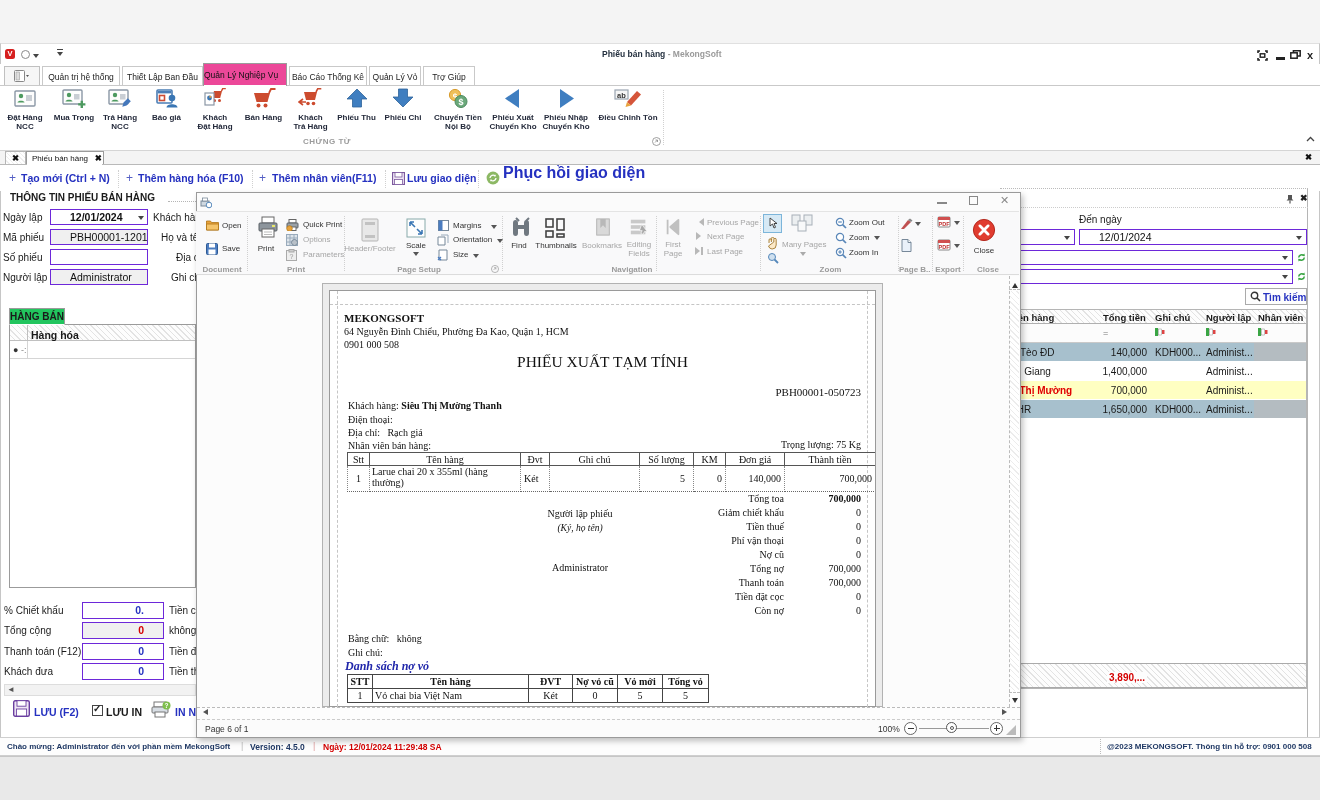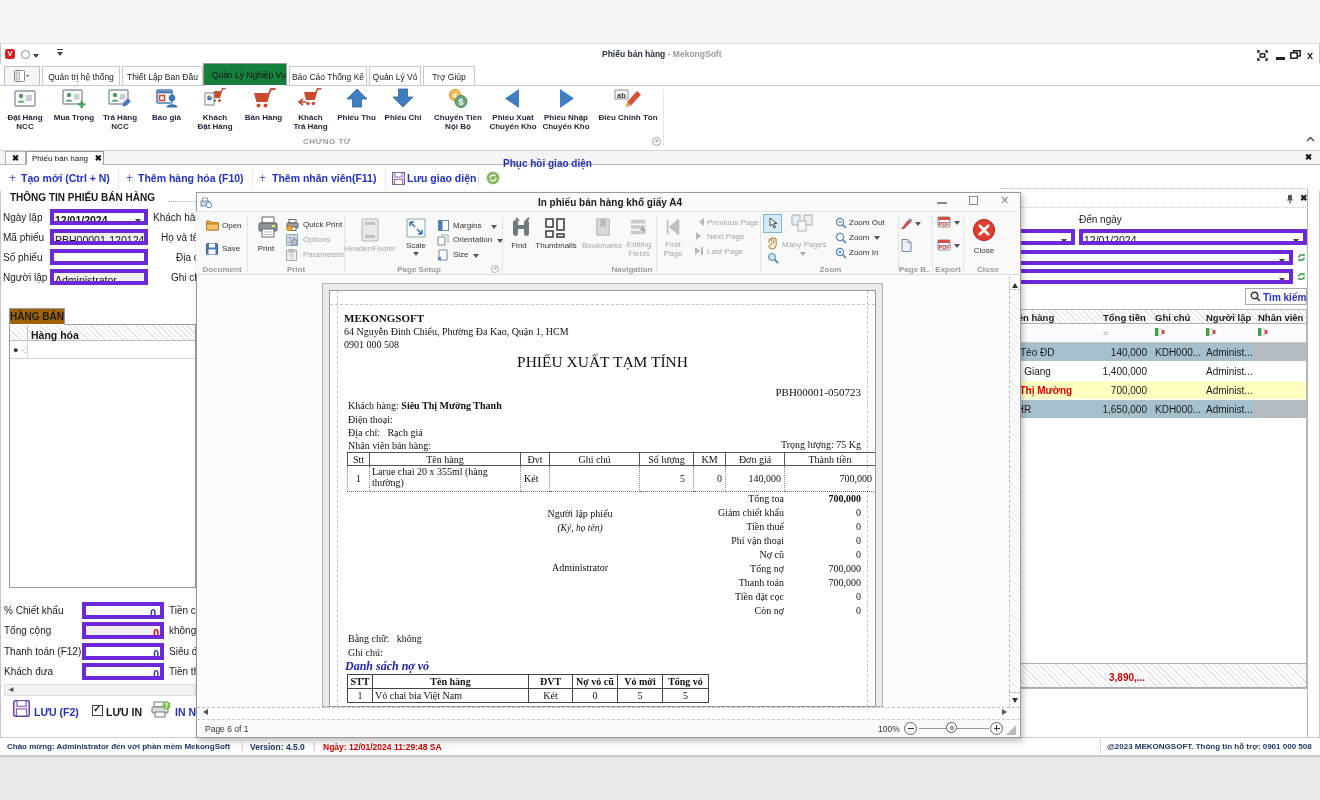--- a/index.html
+++ b/index.html
@@ -4,21 +4,21 @@
 *{margin:0;padding:0;box-sizing:border-box}
 html,body{width:1320px;height:800px;background:#f4f4f4;font-family:"Liberation Sans",sans-serif;overflow:hidden}
 #scr{position:relative;width:1320px;height:800px}
 .ab{position:absolute}
 .b{font-weight:bold}
 .i{font-style:italic}
 .r{text-align:right}
 .c{text-align:center}
 .blue{color:#2531c0}
 .hatch{background:repeating-linear-gradient(45deg,#fdfdfd 0 3px,#e3e3e3 3px 4px)}
-.fld{position:absolute;border:4px solid #6d28d9;background:#fff;font-size:10.5px;line-height:14px;padding:0 1px;color:#111;white-space:nowrap;overflow:hidden}
+.fld{position:absolute;border:1px solid #6d28d9;background:#fff;font-size:10.5px;line-height:14px;padding:0 19px;color:#111;white-space:nowrap;overflow:hidden}
 .ro{background:#f0f0f0}
 .rbtn{position:absolute;top:88px;text-align:center;font-weight:bold;font-size:8px;line-height:8.5px;color:#23293a;white-space:nowrap}
 .rbtn svg{display:block;margin:0 auto 4px auto}
 .sep{position:absolute;border-left:1px dotted #d0d0d0}
 .glabel{position:absolute;color:#9b9b9b;font-weight:bold;font-size:8px;text-align:center;white-space:nowrap}
 .tt{font-size:8px;color:#333;white-space:nowrap}
 .ttg{font-size:8px;color:#a6a6a6;white-space:nowrap}
 .th{border:1px solid #555;border-left:1px dotted #777;font-size:10px}
 .th:first-child{border-left:1px solid #555}
 .td{border:1px dotted #888;border-bottom:1px dotted #888;font-size:10px}
@@ -50,21 +50,21 @@
 <div class="ab b" style="left:1307px;top:49px;font-size:11px;color:#222">x</div>
 
 <div class="ab" style="left:0;top:64px;width:1320px;height:22px;background:#fff"></div>
 <div class="ab" style="left:4px;top:66px;width:36px;height:20px;border:1px solid #c0c0c0;background:#f6f6f6;text-align:center"><svg width="16" height="12" viewBox="0 0 16 12" style="margin-top:3px">
         <rect x="0.5" y="0.5" width="10" height="11" rx="1" fill="#fff" stroke="#888"></rect>
         <rect x="2" y="2" width="3.4" height="8" fill="#ddd" stroke="#999" stroke-width="0.6"></rect>
         <path d="M12 5 l3 0 l-1.5 2 z" fill="#555"></path>
       </svg></div>
 <div class="ab" style="left:42px;top:66px;width:78px;height:20px;border:1px solid #c9c9c9;border-bottom:none;background:#fff;font-size:8.5px;text-align:center;line-height:20px;color:#222">Quản trị hệ thống</div>
 <div class="ab" style="left:122px;top:66px;width:81px;height:20px;border:1px solid #c9c9c9;border-bottom:none;background:#fff;font-size:8.5px;text-align:center;line-height:20px;color:#222">Thiết Lập Ban Đầu</div>
-<div class="ab" style="left:203px;top:63px;width:84px;height:23px;border:1px solid #9b9b9b;border-bottom:none;background:#15803d;font-size:8.5px;text-align:right;line-height:23px;color:#111;z-index:2">Quản Lý Nghiệp Vụ</div>
+<div class="ab" style="left:203px;top:63px;width:84px;height:23px;border:1px solid #9b9b9b;border-bottom:none;background:#ec4899;font-size:8.5px;text-align:left;line-height:23px;color:#111;z-index:2">Quản Lý Nghiệp Vụ</div>
 <div class="ab" style="left:289px;top:66px;width:78px;height:20px;border:1px solid #c9c9c9;border-bottom:none;background:#fff;font-size:8.5px;text-align:center;line-height:20px;color:#222">Báo Cáo Thống Kê</div>
 <div class="ab" style="left:369px;top:66px;width:52px;height:20px;border:1px solid #c9c9c9;border-bottom:none;background:#fff;font-size:8.5px;text-align:center;line-height:20px;color:#222">Quản Lý Vỏ</div>
 <div class="ab" style="left:423px;top:66px;width:52px;height:20px;border:1px solid #c9c9c9;border-bottom:none;background:#fff;font-size:8.5px;text-align:center;line-height:20px;color:#222">Trợ Giúp</div>
 <div class="ab" style="left:0;top:85px;width:1320px;height:1px;background:#c9c9c9"></div>
 <div class="ab" style="left:204px;top:85px;width:82px;height:1px;background:#fff;z-index:3"></div>
 
 <div class="ab" style="left:0;top:86px;width:1320px;height:64px;background:#fff"></div>
 <div id="ribbon">
 <div class="rbtn" style="left:-5px;width:60px">
         <svg width="26" height="22" viewBox="0 0 26 22">
@@ -213,56 +213,56 @@
         <rect x="3" y="0.5" width="7" height="4.5" fill="#fff" stroke="#7d5a9e" stroke-width="0.8"></rect>
         <rect x="2.5" y="7.5" width="8" height="5" fill="#fff" stroke="#7d5a9e" stroke-width="0.8"></rect>
       </svg>
 <div class="ab b blue" style="left:407px;top:172px;font-size:10.5px">Lưu giao diện</div>
 <div class="sep" style="left:478px;top:170px;height:18px"></div>
 <svg class="ab" style="left:486px;top:171px" width="14" height="14" viewBox="0 0 14 14">
         <circle cx="7" cy="7" r="6.4" fill="#8cb864"></circle>
         <path d="M4 7 a3 3 0 0 1 5.3-1.8 M10 7 a3 3 0 0 1-5.3 1.8" stroke="#fff" stroke-width="1.3" fill="none"></path>
         <path d="M9.5 3.4 l0.2 2.2 -2.1-0.6z M4.5 10.6 l-0.2-2.2 2.1 0.6z" fill="#fff"></path>
       </svg>
-<div class="ab b blue" style="left:503px;top:158px;font-size:10px">Phục hồi giao diện</div>
+<div class="ab b blue" style="left:503px;top:164px;font-size:16px">Phục hồi giao diện</div>
 </div>
 
 <div id="form">
 <div class="ab b" style="left:10px;top:192px;font-size:10px;color:#1a1a1a">THÔNG TIN PHIẾU BÁN HÀNG</div>
 <div class="ab" style="left:168px;top:201px;width:1140px;border-top:1px dotted #b5b5b5"></div>
 <div class="ab" style="left:3px;top:212px;font-size:10px;color:#1a1a1a">Ngày lập</div>
 <div class="fld" style="left:50px;top:209px;width:98px;height:16px"><span class="b" style="font-size:10.5px">12/01/2024</span><span style="position:absolute;right:3px;top:6px;width:0;height:0;border:3.5px solid transparent;border-top:4px solid #444"></span></div>
 <div class="ab" style="left:3px;top:232px;font-size:10px;color:#1a1a1a">Mã phiếu</div>
 <div class="fld ro" style="left:50px;top:229px;width:98px;height:16px">PBH00001-120124</div>
 <div class="ab" style="left:3px;top:252px;font-size:10px;color:#1a1a1a">Số phiếu</div>
 <div class="fld" style="left:50px;top:249px;width:98px;height:16px"></div>
 <div class="ab" style="left:3px;top:272px;font-size:10px;color:#1a1a1a">Người lập</div>
 <div class="fld ro" style="left:50px;top:269px;width:98px;height:16px">Administrator</div>
 <div class="ab" style="left:153px;top:212px;font-size:10px;color:#1a1a1a">Khách hàng</div>
 <div class="ab" style="left:161px;top:232px;font-size:10px;color:#1a1a1a">Họ và tên</div>
 <div class="ab" style="left:176px;top:252px;font-size:10px;color:#1a1a1a">Địa chỉ</div>
 <div class="ab" style="left:171px;top:272px;font-size:10px;color:#1a1a1a">Ghi chú</div>
-<div class="ab" style="left:9px;top:308px;width:56px;height:17px;background:#a16207;border:1px solid #9b9b9b;border-bottom:1px solid #fff;z-index:1;font-size:10px;font-weight:bold;color:#1a1a1a;text-align:right;line-height:16px">HÀNG BÁN</div>
+<div class="ab" style="left:9px;top:308px;width:56px;height:17px;background:#22c55e;border:1px solid #9b9b9b;border-bottom:1px solid #fff;z-index:1;font-size:10px;font-weight:bold;color:#1a1a1a;text-align:right;line-height:16px">HÀNG BÁN</div>
 <div class="ab" style="left:9px;top:324px;width:187px;height:264px;border:1px solid #9b9b9b;background:#fff"></div>
 <div class="ab hatch" style="left:10px;top:325px;width:185px;height:16px;border-bottom:1px solid #c0c0c0"></div>
 <div class="ab" style="left:27px;top:325px;width:1px;height:16px;background:#c0c0c0"></div>
 <div class="ab b" style="left:31px;top:329px;font-size:10.5px;color:#1a1a1a">Hàng hóa</div>
 <div class="ab" style="left:10px;top:341px;width:185px;height:18px;border-bottom:1px solid #d5d5d5"></div>
 <div class="ab" style="left:27px;top:341px;width:1px;height:18px;background:#d5d5d5"></div>
 <div class="ab" style="left:13px;top:345px;font-size:9px;color:#333">●</div>
 <div class="ab" style="left:21px;top:345px;font-size:9px;color:#888">-:</div>
 <div class="ab" style="left:4px;top:605px;font-size:10px;color:#1a1a1a">% Chiết khấu</div>
 <div class="fld r" style="left:82px;top:602px;width:82px;height:17px"><span class="b" style="color:#2531c0">0.</span></div>
 <div class="ab" style="left:169px;top:605px;font-size:10px;color:#1a1a1a">Tiền ch</div>
 <div class="ab" style="left:4px;top:625px;font-size:10px;color:#1a1a1a">Tổng cộng</div>
 <div class="fld ro r" style="left:82px;top:622px;width:82px;height:17px"><span class="b" style="color:#d40000">0</span></div>
 <div class="ab" style="left:169px;top:625px;font-size:10px;color:#1a1a1a">không</div>
 <div class="ab" style="left:4px;top:646px;font-size:10px;color:#1a1a1a">Thanh toán (F12)</div>
 <div class="fld r" style="left:82px;top:643px;width:82px;height:17px"><span class="b" style="color:#2531c0">0</span></div>
-<div class="ab" style="left:169px;top:646px;font-size:10px;color:#1a1a1a">Siêu đ</div>
+<div class="ab" style="left:169px;top:646px;font-size:10px;color:#1a1a1a">Tiền đ</div>
 <div class="ab" style="left:4px;top:666px;font-size:10px;color:#1a1a1a">Khách đưa</div>
 <div class="fld r" style="left:82px;top:663px;width:82px;height:17px"><span class="b" style="color:#2531c0">0</span></div>
 <div class="ab" style="left:169px;top:666px;font-size:10px;color:#1a1a1a">Tiền th</div>
 <div class="ab" style="left:4px;top:684px;width:192px;height:12px;background:#f2f2f2;border:1px solid #ddd"></div>
 <div class="ab" style="left:7px;top:685px;font-size:8px;color:#555">◄</div>
 <svg class="ab" style="left:13px;top:700px" width="17" height="17" viewBox="0 0 17 17">
         <rect x="0.7" y="0.7" width="15.6" height="15.6" rx="1.5" fill="#efe6f5" stroke="#6b3fa0" stroke-width="1.4"></rect>
         <rect x="4" y="0.7" width="9" height="5.5" fill="#fff" stroke="#6b3fa0" stroke-width="0.9"></rect>
         <rect x="3.4" y="9" width="10.2" height="7" fill="#fff" stroke="#6b3fa0" stroke-width="0.9"></rect>
       </svg>
@@ -373,21 +373,20 @@
 <div class="ab" style="left:0;top:757px;width:1320px;height:43px;background:#e9e9e9"></div>
 
 <div id="dlg">
 <div class="ab" style="left:196px;top:192px;width:825px;height:546px;background:#fbfbfb;border:1px solid #9a9a9a;box-shadow:2px 3px 6px rgba(0,0,0,0.25);z-index:10"></div>
 <div id="dlgin" class="ab" style="left:196px;top:192px;width:825px;height:546px;z-index:11">
 <svg class="ab" style="left:4px;top:5px" width="12" height="12" viewBox="0 0 12 12">
           <rect x="1" y="4" width="8" height="5" fill="#cfd8e0" stroke="#7a8a99"></rect>
           <rect x="2.5" y="1" width="5" height="3" fill="#fff" stroke="#7a8a99" stroke-width="0.8"></rect>
           <circle cx="9" cy="8" r="2.8" fill="#fff" stroke="#5588bb"></circle>
         </svg>
-<div class="ab b c" style="left:204px;top:5px;width:420px;font-size:10px;color:#1a1a1a">In phiếu bán hàng khổ giấy A4</div>
 <div class="ab" style="left:741px;top:10px;width:10px;height:1.5px;background:#888"></div>
 <div class="ab" style="left:773px;top:4px;width:9px;height:9px;border:1.5px solid #888"></div>
 <div class="ab" style="left:804px;top:2px;font-size:11px;color:#888">✕</div>
 <div class="ab" style="left:0;top:19px;width:823px;height:1px;background:#e4e4e4"></div>
 
 <div class="ab" style="left:0;top:20px;width:823px;height:63px;background:#f9f9fa;border-bottom:1px solid #dcdcdc"></div>
 <div class="sep" style="left:51px;top:24px;height:55px"></div>
 <div class="sep" style="left:148px;top:24px;height:55px"></div>
 <div class="sep" style="left:306px;top:24px;height:55px"></div>
 <div class="sep" style="left:460px;top:24px;height:55px"></div>

